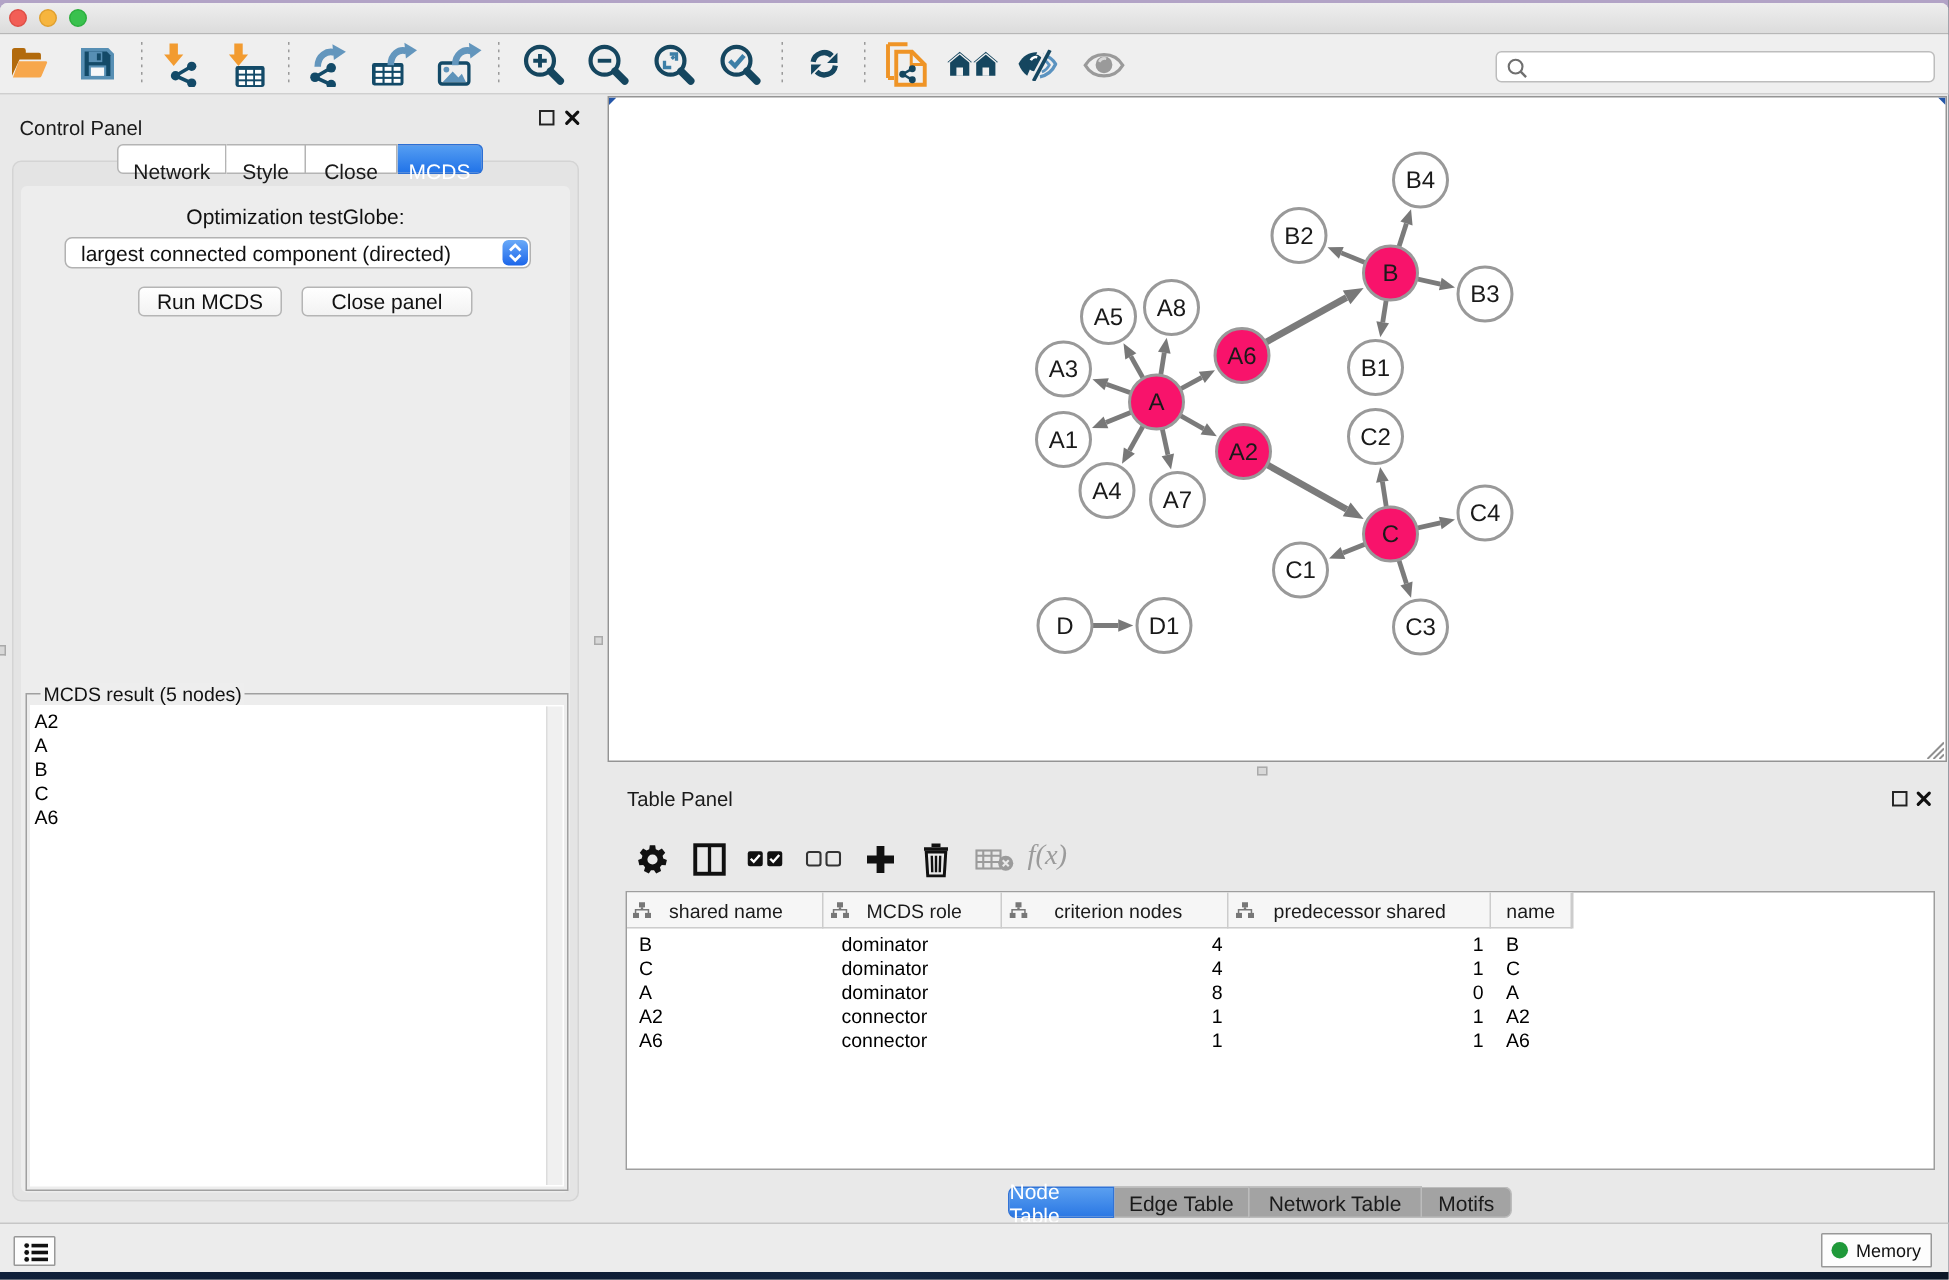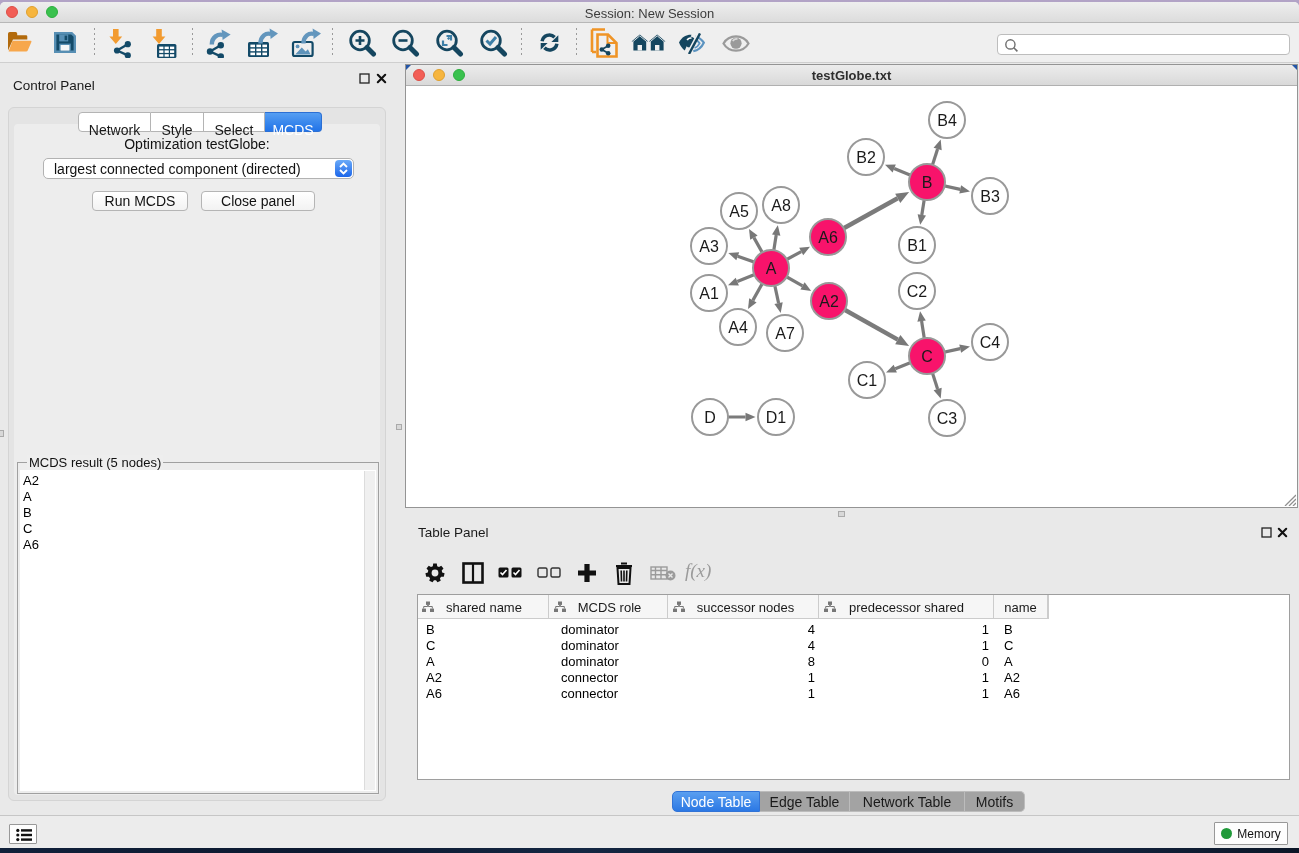--- a/index.html
+++ b/index.html
@@ -16,21 +16,21 @@
   .title { width:100%; text-align:center; top:4px; font-size:13px; color:#3c3c3c; }
   .toolbar { left:0; top:23px; width:1299px; height:40px; background:#efefef; border-bottom:1px solid #cfcfcf; }
   .sep { top:5px; width:1px; height:30px;
     background-image:linear-gradient(#9a9a9a 2px, transparent 2px); background-size:1px 5px; }
   .searchbox { left:997px; top:11px; width:293px; height:21px; background:#fff;
     border:1px solid #bdbdbd; border-radius:4px; }
   
   .cp-head { font-size:13.5px; color:#1a1a1a; }
   .tabrow { left:78px; top:96px; height:20px; display:flex; }
   .tab { height:20px; font-size:14px; color:#1a1a1a; background:#fff; border:1px solid #b4b4b4;
-    border-left:none; display:flex; align-items:center; justify-content:center; padding-top:16px;margin-top:16px; }
+    border-left:none; display:flex; align-items:center; justify-content:center; padding-top:16px; }
   .tab.first { border-left:1px solid #b4b4b4; border-radius:4px 0 0 4px; }
   .tab.sel { background:linear-gradient(#559ef2,#2173e8); color:#fff; border-color:#2b6fd4;
     border-radius:0 4px 4px 0; }
   .outerbox { left:8px; top:107px; width:378px; height:694px; background:#e4e4e4;
     border:1px solid #d4d4d4; border-radius:6px; }
   .innerbox { left:14px; top:124px; width:366px; height:671px; background:#ededed;
     border-radius:4px; }
   .combo { left:43px; top:158px; width:311px; height:21px; background:#fff;
     border:1px solid #b2b2b2; border-radius:5px; font-size:14px; color:#111; }
   .combo .stepper { position:absolute; right:1px; top:1px; width:17px; height:17px; margin:0;
@@ -60,21 +60,20 @@
   .statusbar { left:0; top:815px; width:1299px; height:33px; background:#ececec; border-top:1px solid #c6c6c6; }
 </style>
 </head>
 <body>
 <div class="abs deskTop"></div>
 <div class="abs appwin"></div>
 <div class="abs titlebar">
   <div class="abs tl" style="left:6px;background:#f25e56;border:1px solid #dd4f46;"></div>
   <div class="abs tl" style="left:26px;background:#f6b53e;border:1px solid #e0a02f;"></div>
   <div class="abs tl" style="left:46px;background:#3ac14e;border:1px solid #2daf3f;"></div>
-  <div class="abs title">Session: New Session</div>
 </div>
   <div class="abs toolbar">
 
     <svg class="abs" style="left:7px;top:8px" width="28" height="22" viewBox="0 0 28 22">
       <path d="M1 2.8 Q1 1 2.8 1 L8.6 1 Q10.2 1 10.2 2.6 L10.2 4.2 L19 4.2 Q20.3 4.2 20.3 5.5 L20.3 8.6 L6 8.6 L1 19.5 Z" fill="#b26a0c"></path>
       <path d="M5.5 9.8 L23.6 9.8 Q24.8 9.8 24.4 10.9 L20.7 19.6 Q20.3 20.6 19.1 20.6 L1.6 20.6 Z" fill="#f7a74c"></path>
     </svg>
 
     <svg class="abs" style="left:53px;top:8px" width="24" height="23" viewBox="0 0 24 23">
       <path d="M1 1 L19.2 1 L23 4.8 L23 22 L1 22 Z" fill="#578fb4"></path>
@@ -238,21 +237,21 @@
     <rect x="1" y="1" width="9" height="9" fill="none" stroke="#222" stroke-width="1.3"></rect>
   </svg>
   <svg class="abs" style="left:376px;top:73px" width="11" height="11" viewBox="0 0 11 11">
     <path d="M1.8 1.8 L9.2 9.2 M9.2 1.8 L1.8 9.2" stroke="#111" stroke-width="2.1" stroke-linecap="round"></path>
   </svg>
   <div class="abs outerbox"></div>
   <div class="abs innerbox"></div>
   <div class="abs tabrow">
     <div class="tab first" style="width:73px">Network</div>
     <div class="tab" style="width:53px">Style</div>
-    <div class="tab" style="width:61px">Select</div>
+    <div class="tab" style="width:61px">Close</div>
     <div class="tab sel" style="width:57px">MCDS</div>
   </div>
   <div class="abs" style="left:14px;top:136px;width:366px;text-align:center;font-size:14px;color:#111">Optimization testGlobe:</div>
   <div class="abs combo">
     <div class="abs" style="left:10px;top:2px">largest connected component (directed)</div>
     <div class="stepper">
       <svg width="17" height="17" viewBox="0 0 17 17">
         <path d="M5 7 L8.5 3.5 L12 7" fill="none" stroke="#fff" stroke-width="1.8"></path>
         <path d="M5 10 L8.5 13.5 L12 10" fill="none" stroke="#fff" stroke-width="1.8"></path>
       </svg>
@@ -268,26 +267,20 @@
     <div class="li">B</div>
     <div class="li">C</div>
     <div class="li">A6</div>
     <div class="sbtrack"></div>
   </div>
 
   <div class="abs" style="left:396px;top:424px;width:6px;height:6px;background:#d8d8d8;border:1px solid #aaa"></div>
   <div class="abs" style="left:0px;top:430px;width:4px;height:7px;background:#d8d8d8;border:1px solid #aaa;border-left:none"></div>
 
   <div class="abs netwin">
-    <div class="abs nettitle">
-      <div class="abs tl" style="left:7px;top:4px;background:#f25e56;border:1px solid #dd4f46;"></div>
-      <div class="abs tl" style="left:27px;top:4px;background:#f6b53e;border:1px solid #e0a02f;"></div>
-      <div class="abs tl" style="left:47px;top:4px;background:#3ac14e;border:1px solid #2daf3f;"></div>
-      <div class="abs" style="width:100%;text-align:center;top:3px;font-size:13px;color:#2e2e2e;font-weight:bold">testGlobe.txt</div>
-    </div>
     <svg class="abs" style="right:1px;bottom:1px" width="12" height="12" viewBox="0 0 12 12">
       <path d="M12 1 L1 12 M12 5 L5 12 M12 9 L9 12" stroke="#909090" stroke-width="1.3"></path>
     </svg>
     <svg class="abs" style="left:0;top:0" width="5" height="5" viewBox="0 0 5 5">
       <path d="M0 0 L5 0 L0 5 Z" fill="#2456a8"></path>
     </svg>
     <svg class="abs" style="right:0;top:0" width="5" height="5" viewBox="0 0 5 5">
       <path d="M0 0 L5 0 L5 5 Z" fill="#2456a8"></path>
     </svg>
   </div>
@@ -447,21 +440,21 @@
     <div class="th" style="left:140px;width:103px">MCDS role</div>
     <div class="thsep" style="left:249px"></div>
     <svg class="abs" style="left:255px;top:6px" width="12" height="12" viewBox="0 0 12 12">
       <g fill="#777">
         <rect x="4" y="0.5" width="4" height="3.4"></rect>
         <rect x="0" y="7.6" width="4" height="3.4"></rect>
         <rect x="8" y="7.6" width="4" height="3.4"></rect>
         <path d="M5.7 3.9 L5.7 5.5 L1.7 5.5 L1.7 7.6 M6.3 3.9 L6.3 5.5 L10.3 5.5 L10.3 7.6" stroke="#777" fill="none"></path>
       </g>
     </svg>
-    <div class="th" style="left:260px;width:135px">successor nodes</div>
+    <div class="th" style="left:260px;width:135px">criterion nodes</div>
     <div class="thsep" style="left:400px"></div>
     <svg class="abs" style="left:406px;top:6px" width="12" height="12" viewBox="0 0 12 12">
       <g fill="#777">
         <rect x="4" y="0.5" width="4" height="3.4"></rect>
         <rect x="0" y="7.6" width="4" height="3.4"></rect>
         <rect x="8" y="7.6" width="4" height="3.4"></rect>
         <path d="M5.7 3.9 L5.7 5.5 L1.7 5.5 L1.7 7.6 M6.3 3.9 L6.3 5.5 L10.3 5.5 L10.3 7.6" stroke="#777" fill="none"></path>
       </g>
     </svg>
     <div class="th" style="left:409px;width:159px">predecessor shared</div>
@@ -488,21 +481,21 @@
     <div class="trow" style="left:297px;top:75px;width:100px;text-align:right">1</div>
     <div class="trow" style="left:471px;top:75px;width:100px;text-align:right">1</div>
     <div class="trow" style="left:586px;top:75px">A2</div>
     <div class="trow" style="left:8px;top:91px">A6</div>
     <div class="trow" style="left:143px;top:91px">connector</div>
     <div class="trow" style="left:297px;top:91px;width:100px;text-align:right">1</div>
     <div class="trow" style="left:471px;top:91px;width:100px;text-align:right">1</div>
     <div class="trow" style="left:586px;top:91px">A6</div>
   </div>
   <div class="abs" style="left:672px;top:791px;display:flex">
-    <div class="bottab" style="width:88px;background:linear-gradient(#5a9ff0,#2b78e4);color:#fff;border:1px solid #3173d6;border-radius:5px 0 0 5px">Node Table</div>
+    <div class="bottab" style="width:71px;background:linear-gradient(#5a9ff0,#2b78e4);color:#fff;border:1px solid #3173d6;border-radius:5px 0 0 5px">Node Table</div>
     <div class="bottab" style="width:90px">Edge Table</div>
     <div class="bottab" style="width:115px">Network Table</div>
     <div class="bottab" style="width:60px;border-radius:0 5px 5px 0">Motifs</div>
   </div>
 
   <div class="abs statusbar"></div>
   <div class="abs" style="left:9px;top:824px;width:28px;height:20px;background:#fdfdfd;border:1px solid #989898;border-radius:1px">
     <svg class="abs" style="left:6px;top:3px" width="16" height="14" viewBox="0 0 16 14">
       <g fill="#111">
         <circle cx="1.8" cy="2.4" r="1.6"></circle>

